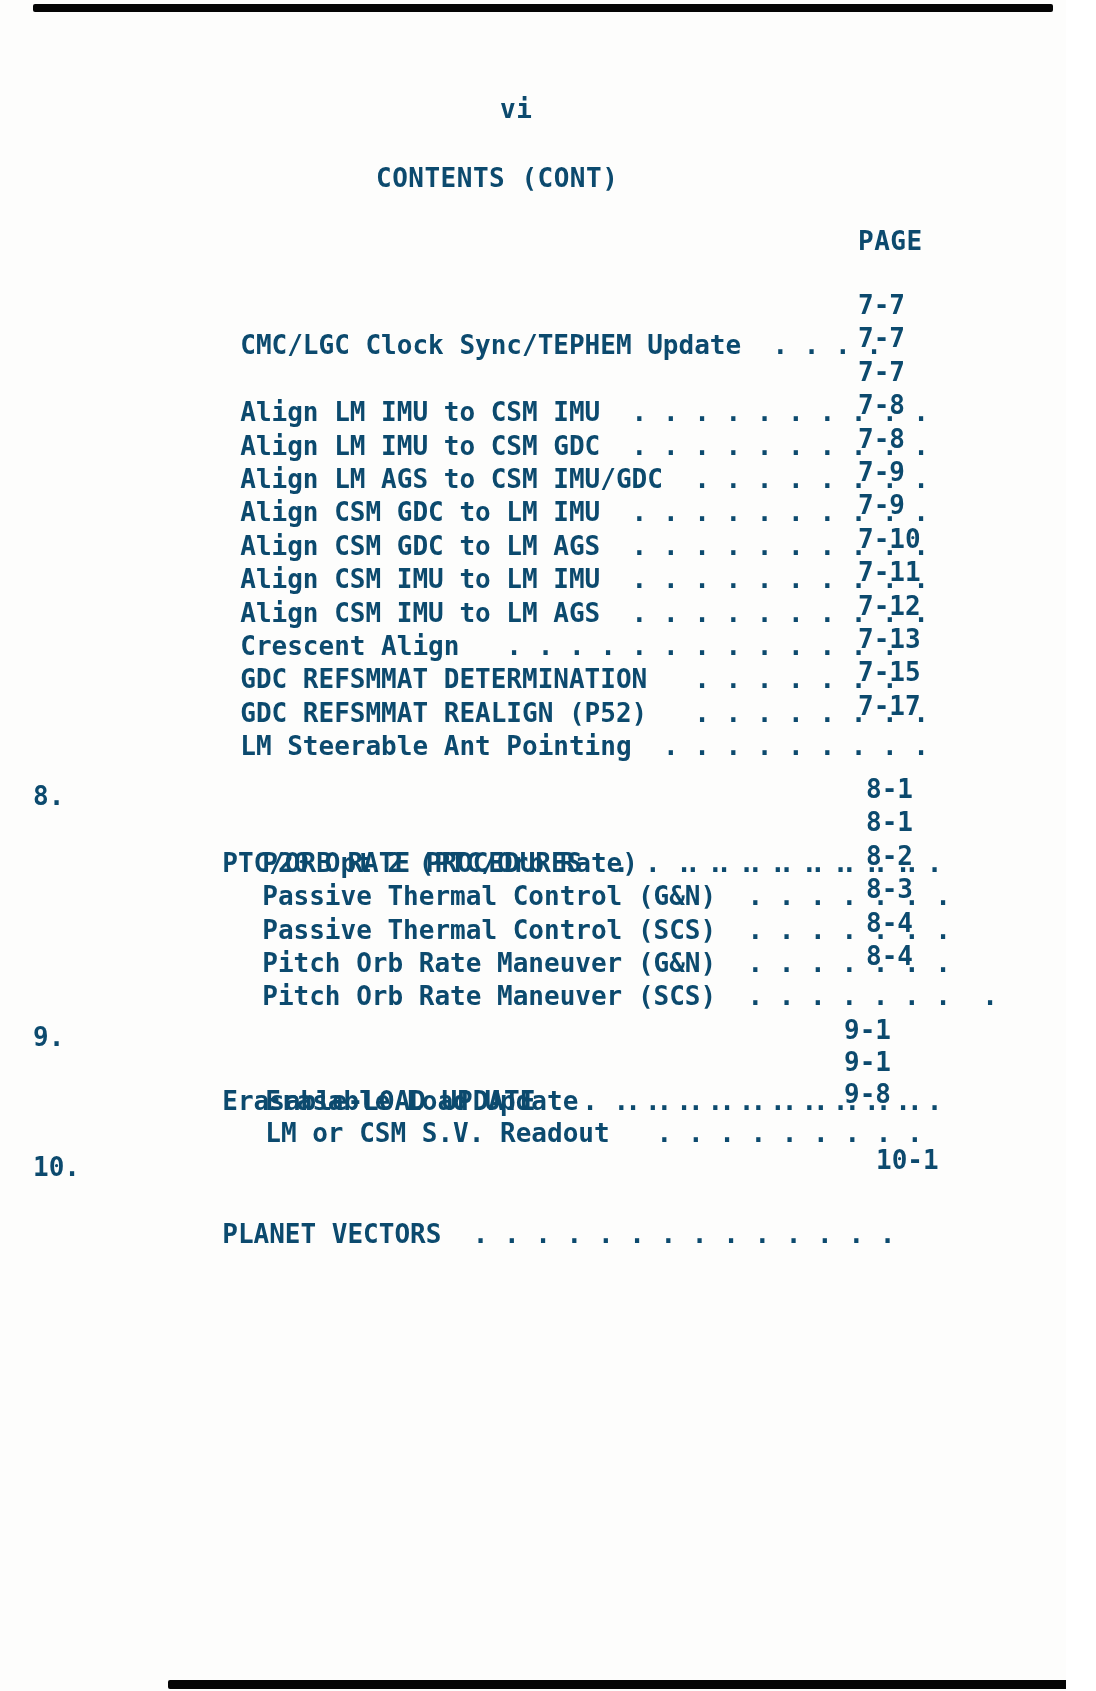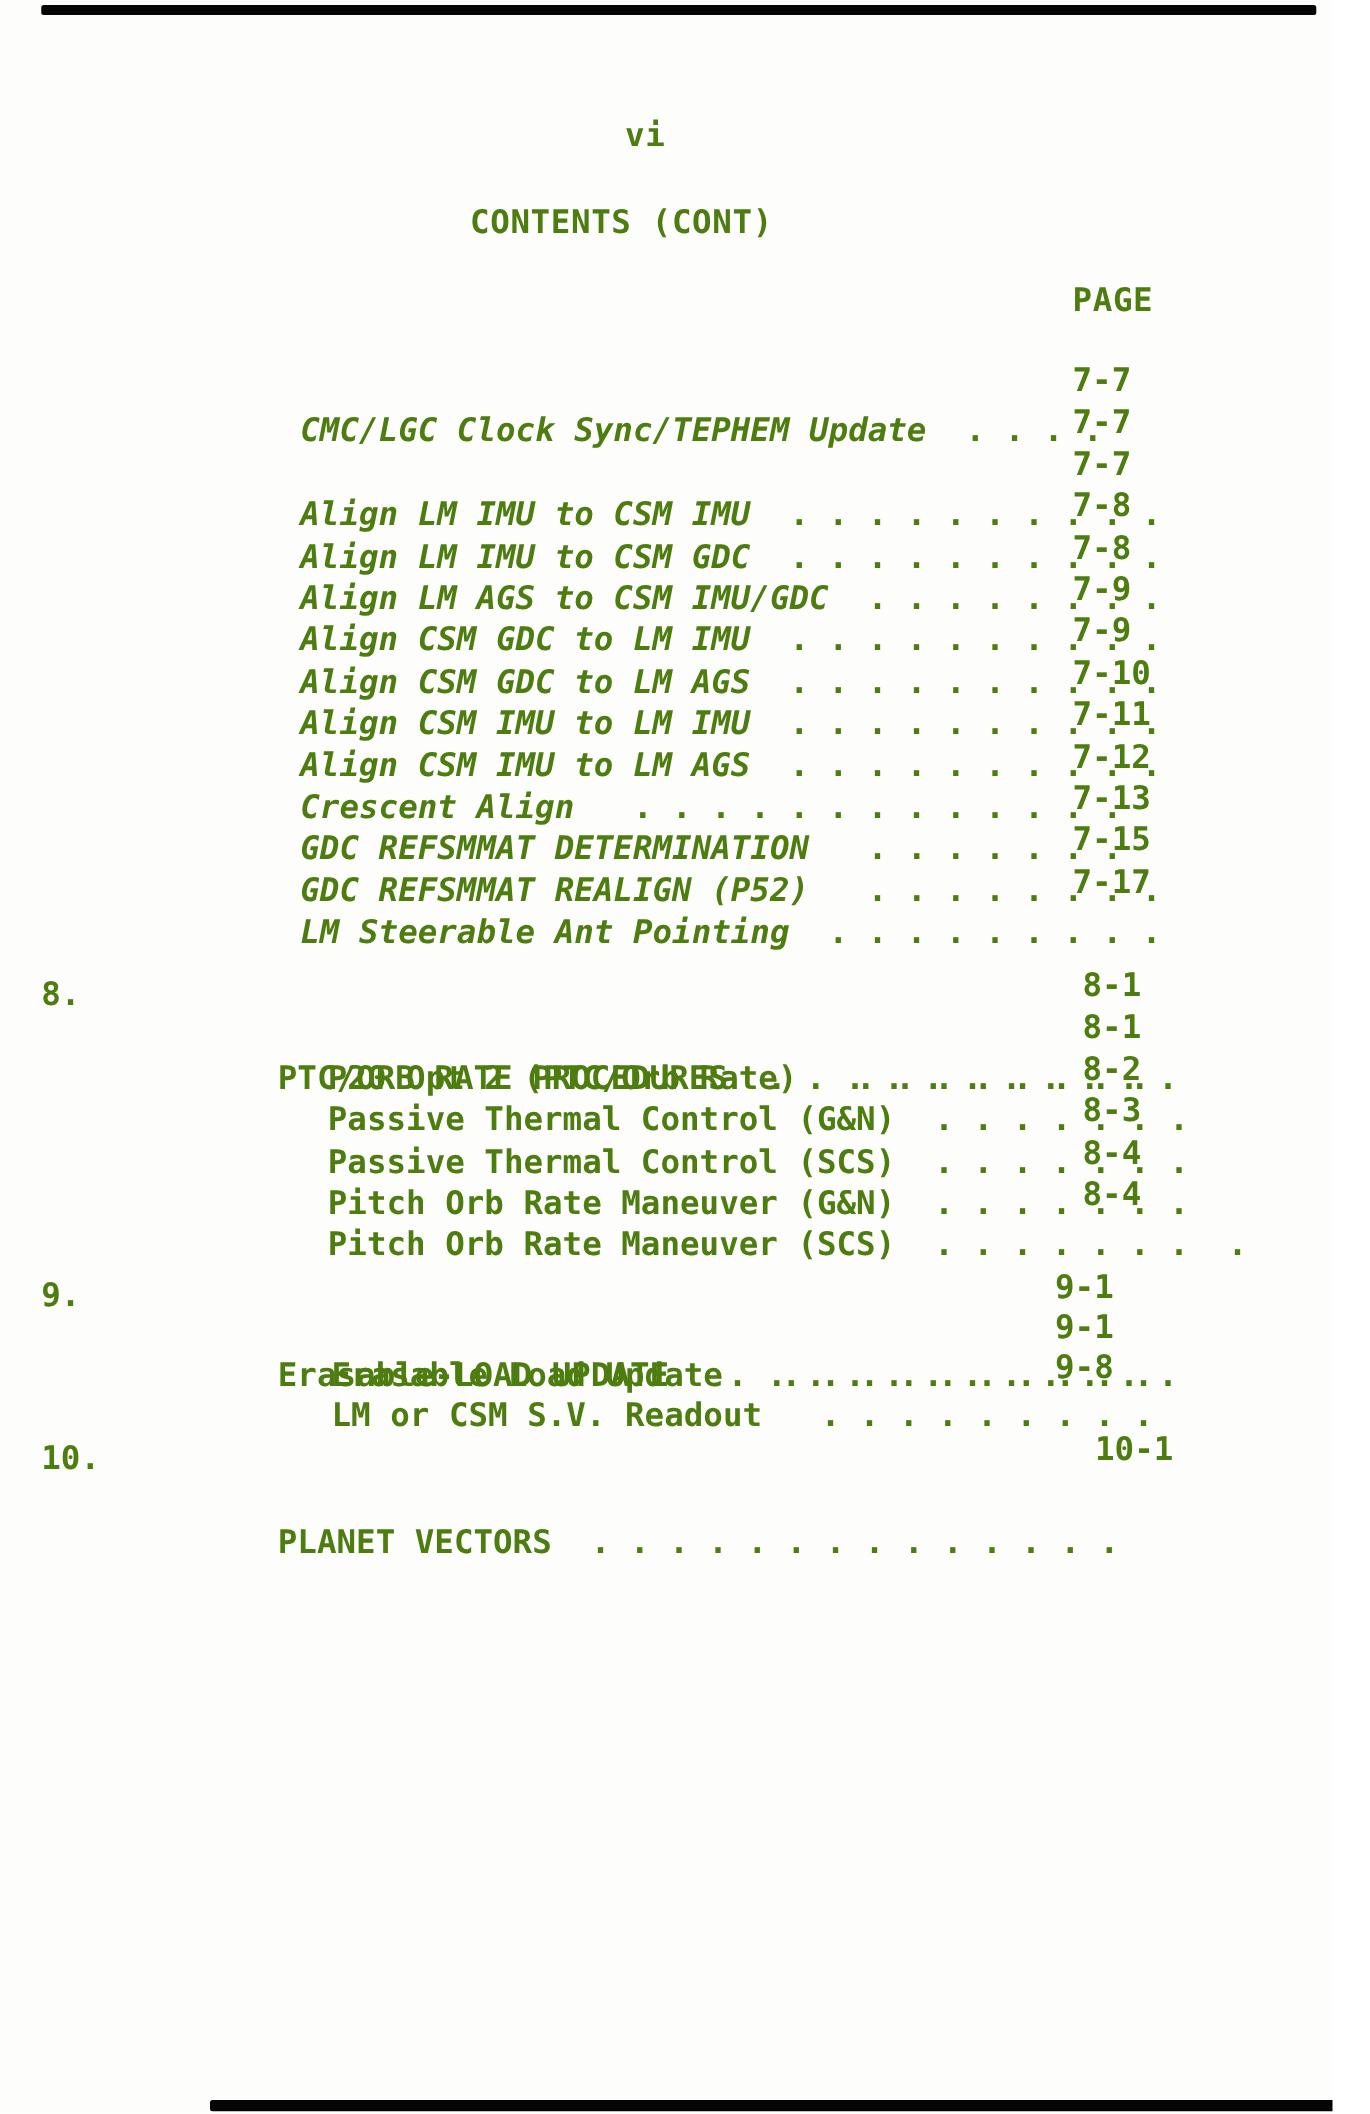--- a/index.html
+++ b/index.html
@@ -8,21 +8,21 @@
     background: #ffffff;
   }
   #scan-page {
     position: relative;
     width: 1066px;
     height: 1691px;
     background: #fdfdfc;
     overflow: hidden;
     font-family: "DejaVu Sans Mono", "Liberation Mono", monospace;
     font-weight: bold;
-    color: #4d7c0f;
+    color: #0c4a6e;
     -webkit-font-smoothing: none;
   }
   .edge-bar {
     position: absolute;
     background: #050505;
   }
   #edge-bar-top   { left: 33px;  top: 4px;     width: 1020px; height: 8px; border-radius: 2px; }
   #edge-bar-bottom{ left: 168px; top: 1680px;  width: 928px;  height: 9px; border-radius: 2px; }
 
   .hdr {
@@ -47,21 +47,21 @@
     height: 33.4px;
     line-height: 33.4px;
     white-space: pre;
   }
   .sec { margin: 0; }
   #sec8  { margin-top: 50px; }
   #sec9  { margin-top: 41px; }
   #sec9 .row { height: 32px; line-height: 32px; }
   #sec10 { margin-top: 34px; }
 
-  .s7sub  .txt { padding-left: 115px; font-style: italic; }
+  .s7sub  .txt { padding-left: 115px; }
   .s8 .head .txt, .s9 .head .txt, .s10 .head .txt { padding-left: 97px; }
   .s8 .sub .txt { padding-left: 137px; }
   .s9 .sub .txt { padding-left: 140px; }
 
   .num {
     position: absolute;
     left: 33px;
     top: 0;
   }
   .pg {

